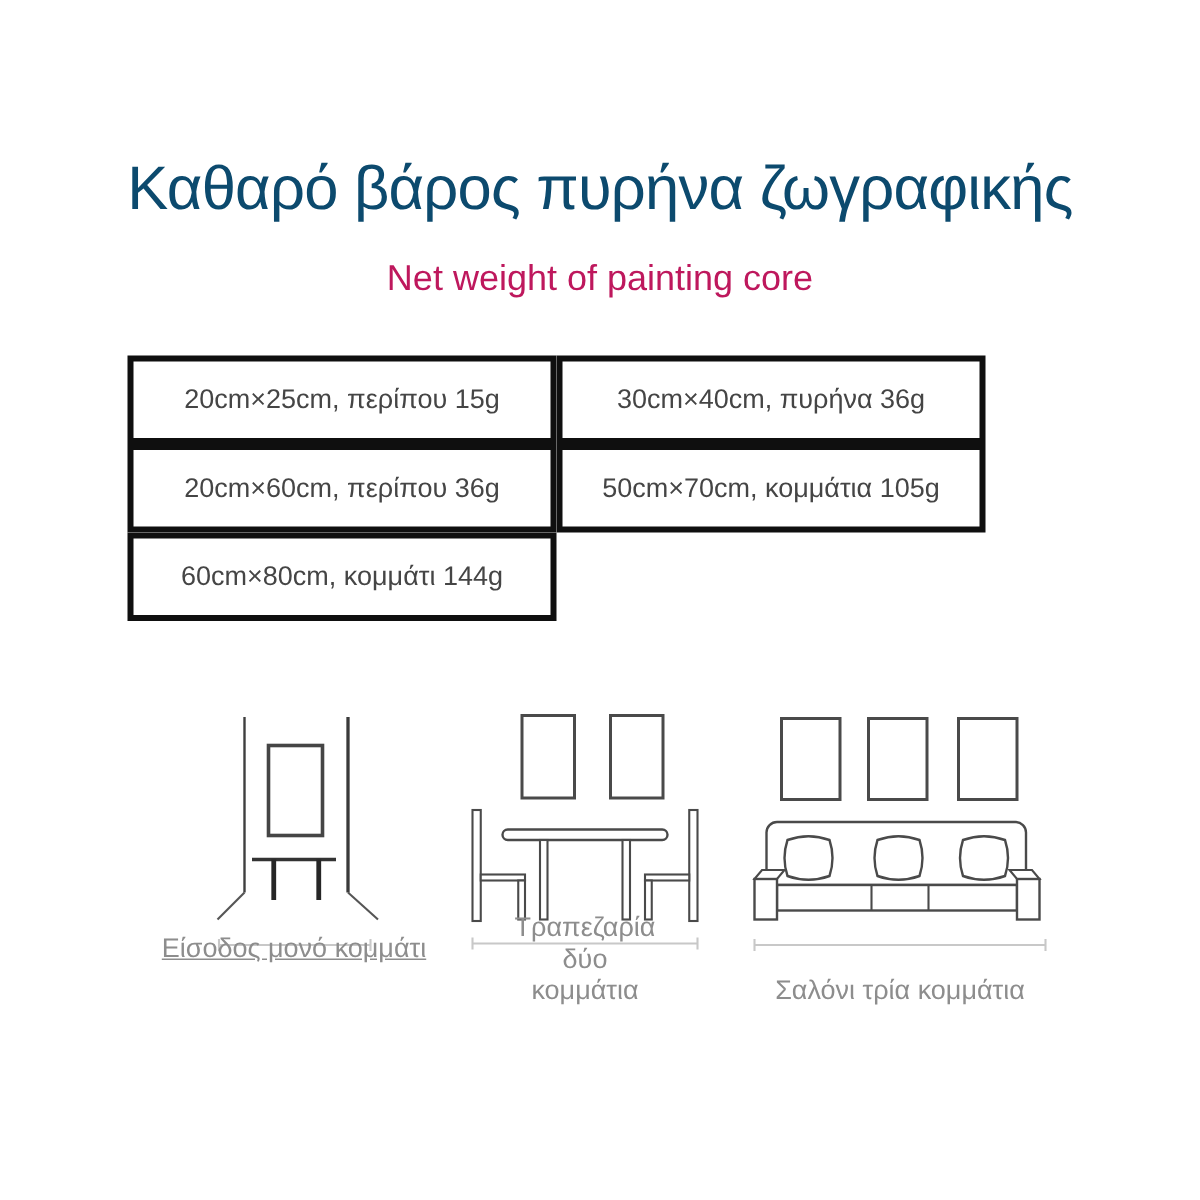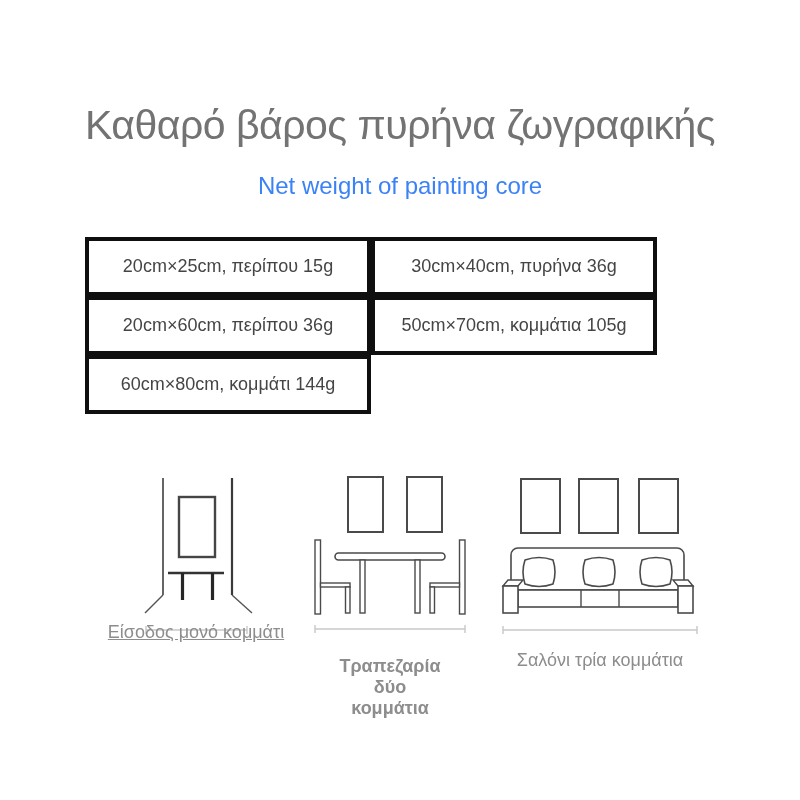--- a/index.html
+++ b/index.html
@@ -4,45 +4,45 @@
 <style>
   html,body { margin:0; padding:0; background:#ffffff; }
   .canvas {
     position:relative; width:800px; height:800px; margin:0 auto;
     background:#ffffff; overflow:hidden;
     font-family:"Liberation Sans","DejaVu Sans",sans-serif;
   }
   .title {
     position:absolute; top:102px; left:0; width:100%;
     text-align:center; font-size:41px; font-weight:400;
-    color:#737373; letter-spacing:-0.5px;
+    color:#0c4a6e; letter-spacing:-0.5px;
   }
   .subtitle {
     position:absolute; top:172px; left:0; width:100%;
-    text-align:center; font-size:24px; font-weight:400; color:#3b82f6;
+    text-align:center; font-size:24px; font-weight:400; color:#be185d;
   }
   .weights {
     position:absolute; left:85px; top:237px; width:572px;
     display:grid; grid-template-columns:1fr 1fr;
   }
   .weights .cell {
     border:4px solid #0f0f0f; height:59px; box-sizing:border-box;
     display:flex; align-items:center; justify-content:center;
     font-size:18px; color:#454545; background:#ffffff;
   }
   .illu { position:absolute; }
   .illu-entrance { left:136px; top:463px; }
   .illu-dining   { left:310px; top:461px; }
   .illu-sofa     { left:497px; top:461px; }
   .caption {
     position:absolute; text-align:center; font-size:18px;
     color:#8d8d8d; white-space:pre-line; line-height:21px;
   }
   .cap-entrance { left:96px;  top:622px; width:200px;text-decoration:underline; }
-  .cap-dining   { left:315px; top:656px; width:150px;font-weight:bold; }
+  .cap-dining   { left:315px; top:608px; width:150px; }
   .cap-living   { left:500px; top:650px; width:200px; }
 </style>
 </head>
 <body>
 
 <div class="canvas">
 
   <div class="title">Καθαρό βάρος πυρήνα ζωγραφικής</div>
   <div class="subtitle">Net weight of painting core</div>
 

